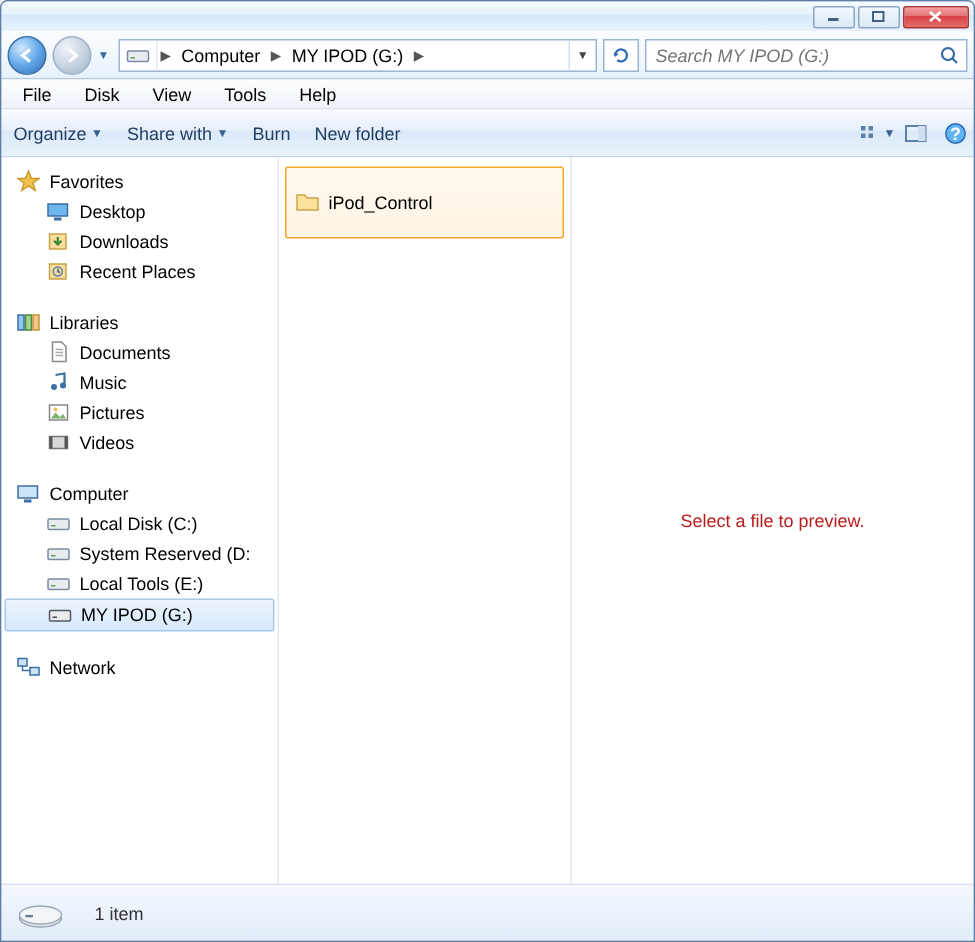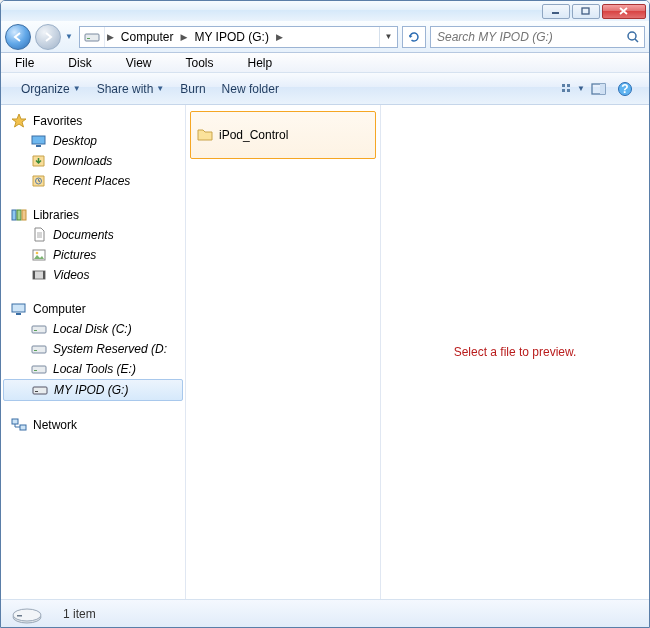--- a/index.html
+++ b/index.html
@@ -18,44 +18,44 @@
 .address { flex:1; height:22px; border:1px solid #9cb4d4; background:#fff; display:flex; align-items:center; font-size:12px;}
 .address .seg { padding:0 5px; display:flex; align-items:center; height:100%; }
 .address .arrow { color:#555; font-size:9px; padding:0 2px;}
 .address .icon-slot { padding:0 4px; display:flex; align-items:center; border-right:1px solid #e3e9f2; height:100%;}
 .address .dropdown { width:18px; border-left:1px solid #d5e0ec; height:100%; display:flex; align-items:center; justify-content:center; font-size:8px; color:#444;}
 .refresh { width:24px; height:22px; border:1px solid #9cb4d4; background:#fff; display:flex; align-items:center; justify-content:center;}
 .search { width:215px; height:22px; border:1px solid #9cb4d4; background:#fff; display:flex; align-items:center;}
 .search input { flex:1; border:none; outline:none; font-size:12px; color:#be185d; font-style:italic; padding:0 6px; background:transparent;}
 .search .sicon { width:22px; display:flex; align-items:center; justify-content:center; color:#3a6ea5;}
 
-.menubar { height: 20px; background: linear-gradient(to bottom,#fdfdfe,#eef3fa); display:flex; align-items:center; padding:0 6px; gap:18px; border-bottom:1px solid #d6e2f0;}
+.menubar { height: 20px; background: linear-gradient(to bottom,#fdfdfe,#eef3fa); display:flex; align-items:center; padding:0 6px; gap:6px; border-bottom:1px solid #d6e2f0;}
 .menubar span { padding:2px 8px; }
 
-.toolbar { height: 32px; background: linear-gradient(to bottom,#f8fbfe,#e6effb 45%,#d9e8f9 46%,#eaf3fc); display:flex; align-items:center; padding:0 12px; border-bottom:1px solid #c6d6ea;}
+.toolbar { height: 32px; background: linear-gradient(to bottom,#f8fbfe,#e6effb 45%,#d9e8f9 46%,#eaf3fc); display:flex; align-items:center; padding:0 0; border-bottom:1px solid #c6d6ea;}
 .toolbar .tbtn { padding:4px 8px; color:#1f3b5f; display:flex; align-items:center; gap:3px;}
 .toolbar .tbtn .dd { font-size:8px; color:#385f8f;}
 .toolbar .spacer { flex:1; }
 .toolbar .ibtn { width:24px; height:24px; display:flex; align-items:center; justify-content:center; margin-left:2px;}
 
 .body { flex:1; display:flex; overflow:hidden; background:#fff;}
 .sidebar { width:185px; border-right:1px solid #e0e7f2; overflow:hidden; padding:6px 0;}
 .group { margin-bottom:14px; }
 .ghead, .gitem { display:flex; align-items:center; padding:2px 4px 2px 18px; gap:6px; white-space:nowrap;}
 .ghead { font-weight:normal; padding-left:10px;}
-.gitem { padding-left:30px;font-style:italic; }
+.gitem { padding-left:30px; }
 .gitem.selected { background: linear-gradient(to bottom,#ecf4fd,#d6e9fb); border:1px solid #a8c8ec; border-radius:2px; margin:0 2px; padding-left:28px;}
 .ic { width:16px; height:16px; display:flex; align-items:center; justify-content:center; font-size:13px; flex-shrink:0;}
 
 .filepane { width:195px; border-right:1px solid #e0e7f2; padding:6px 4px;}
 .fileitem { display:flex; align-items:center; gap:6px; padding:15px 6px; border:1px solid #f5a623; background: linear-gradient(to bottom,#fff9f0,#fdf3e4); border-radius:2px;}
 
 .preview { flex:1; display:flex; align-items:center; justify-content:center; color:#b91c1c; font-size:12px;}
 
-.statusbar { height:28px; background: linear-gradient(to bottom,#f4f8fe,#e1ecf9); border-top:1px solid #d6e2f0; display:flex; align-items:center; padding:0 10px; gap:20px;}
+.statusbar { height:38px; background: linear-gradient(to bottom,#f4f8fe,#e1ecf9); border-top:1px solid #d6e2f0; display:flex; align-items:center; padding:0 10px; gap:20px;}
 .statusbar .drive { width:32px; height:24px; display:flex; align-items:center; justify-content:center;}
 .statusbar .txt { color:#333; font-size:12px;}
 
 
 </style>
 </head>
 <body>
 
 <div class="window">
 
@@ -225,20 +225,30 @@
           <span>Libraries</span>
         </div>
         <div class="gitem">
             <span class="ic">
               <svg width="14" height="16">
                 <path d="M3 1 L9 1 L12 4 L12 14 L3 14 Z" fill="#fff" stroke="#888"></path>
                 <path d="M5 6 L10 6 M5 8 L10 8 M5 10 L10 10" stroke="#aaa"></path>
               </svg>
             </span>
             <span>Documents</span>
+          </div>
+        <div class="gitem">
+            <span class="ic">
+              <svg width="14" height="16">
+                <path d="M5 3 L11 2 L11 10" fill="none" stroke="#3a6ea5" stroke-width="1.5"></path>
+                <circle cx="4" cy="11" r="2" fill="#3a6ea5"></circle>
+                <circle cx="10" cy="10" r="2" fill="#3a6ea5"></circle>
+              </svg>
+            </span>
+            <span>Music</span>
           </div>
         <div class="gitem">
             <span class="ic">
               <svg width="16" height="14">
                 <rect x="2" y="2" width="12" height="10" fill="#fff" stroke="#888"></rect>
                 <circle cx="6" cy="5" r="1.3" fill="#f2c14e"></circle>
                 <path d="M3 11 L6 7 L9 10 L11 8 L13 11 Z" fill="#7bb36f"></path>
               </svg>
             </span>
             <span>Pictures</span>

